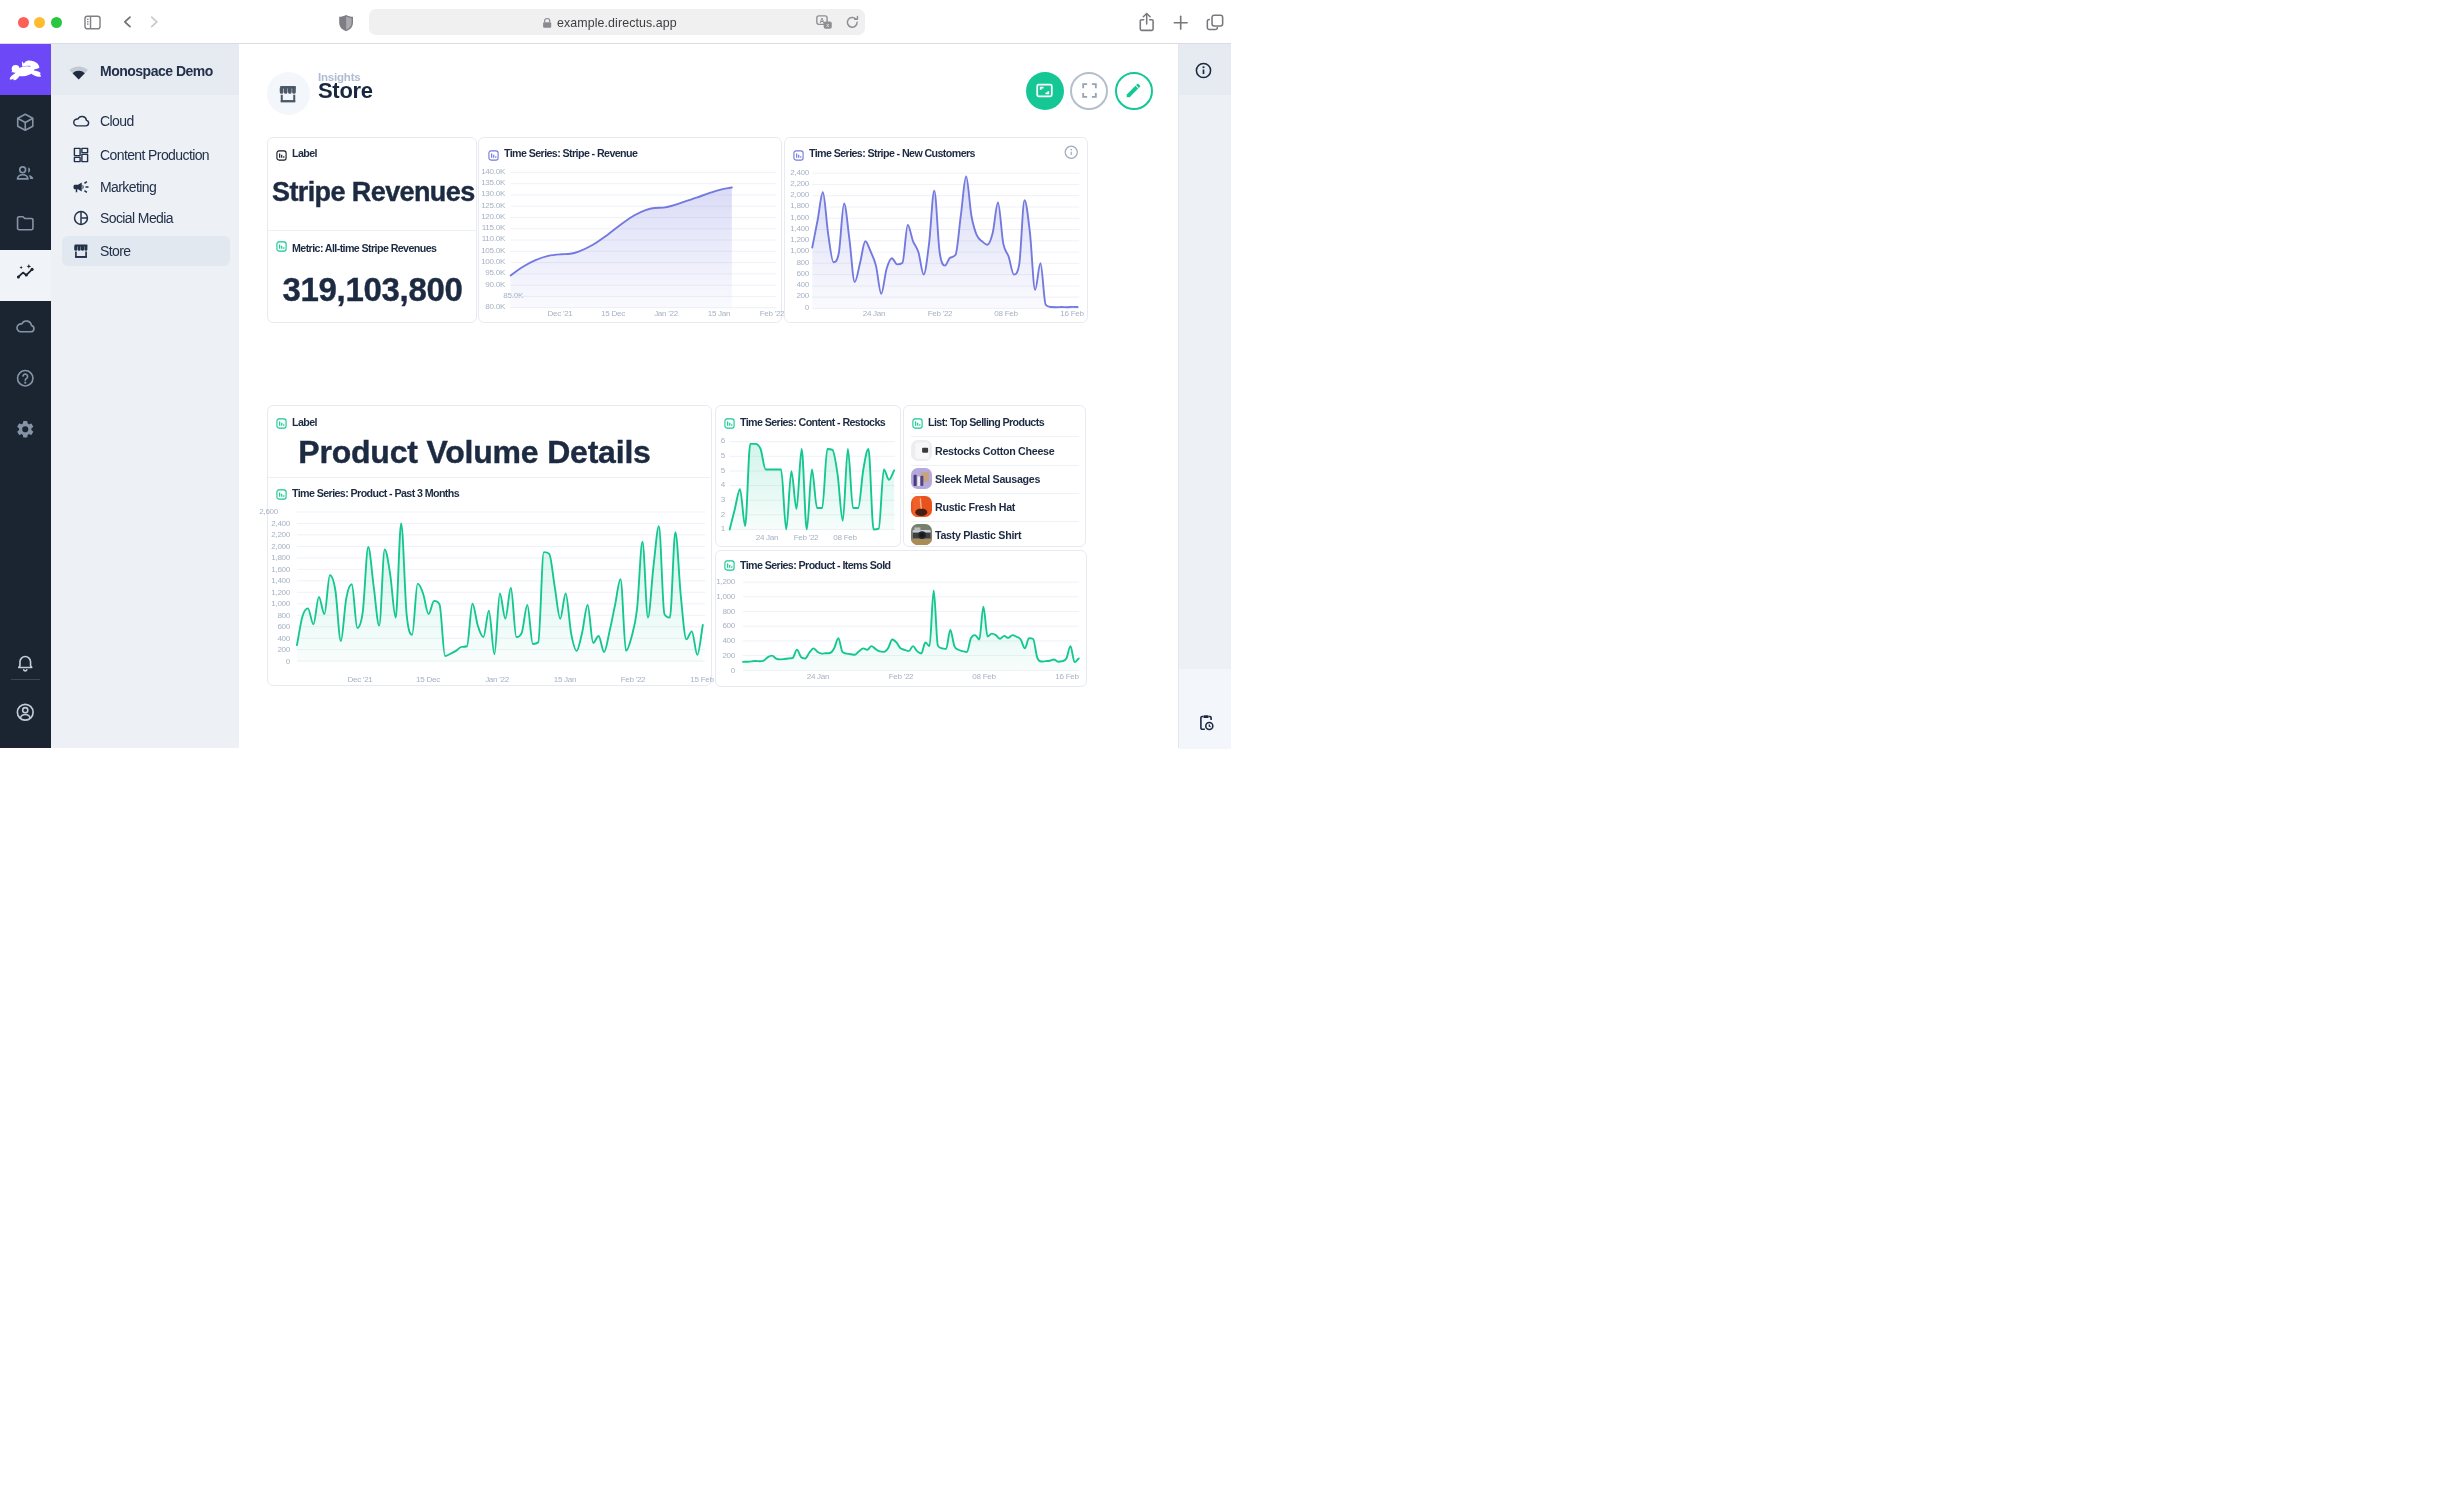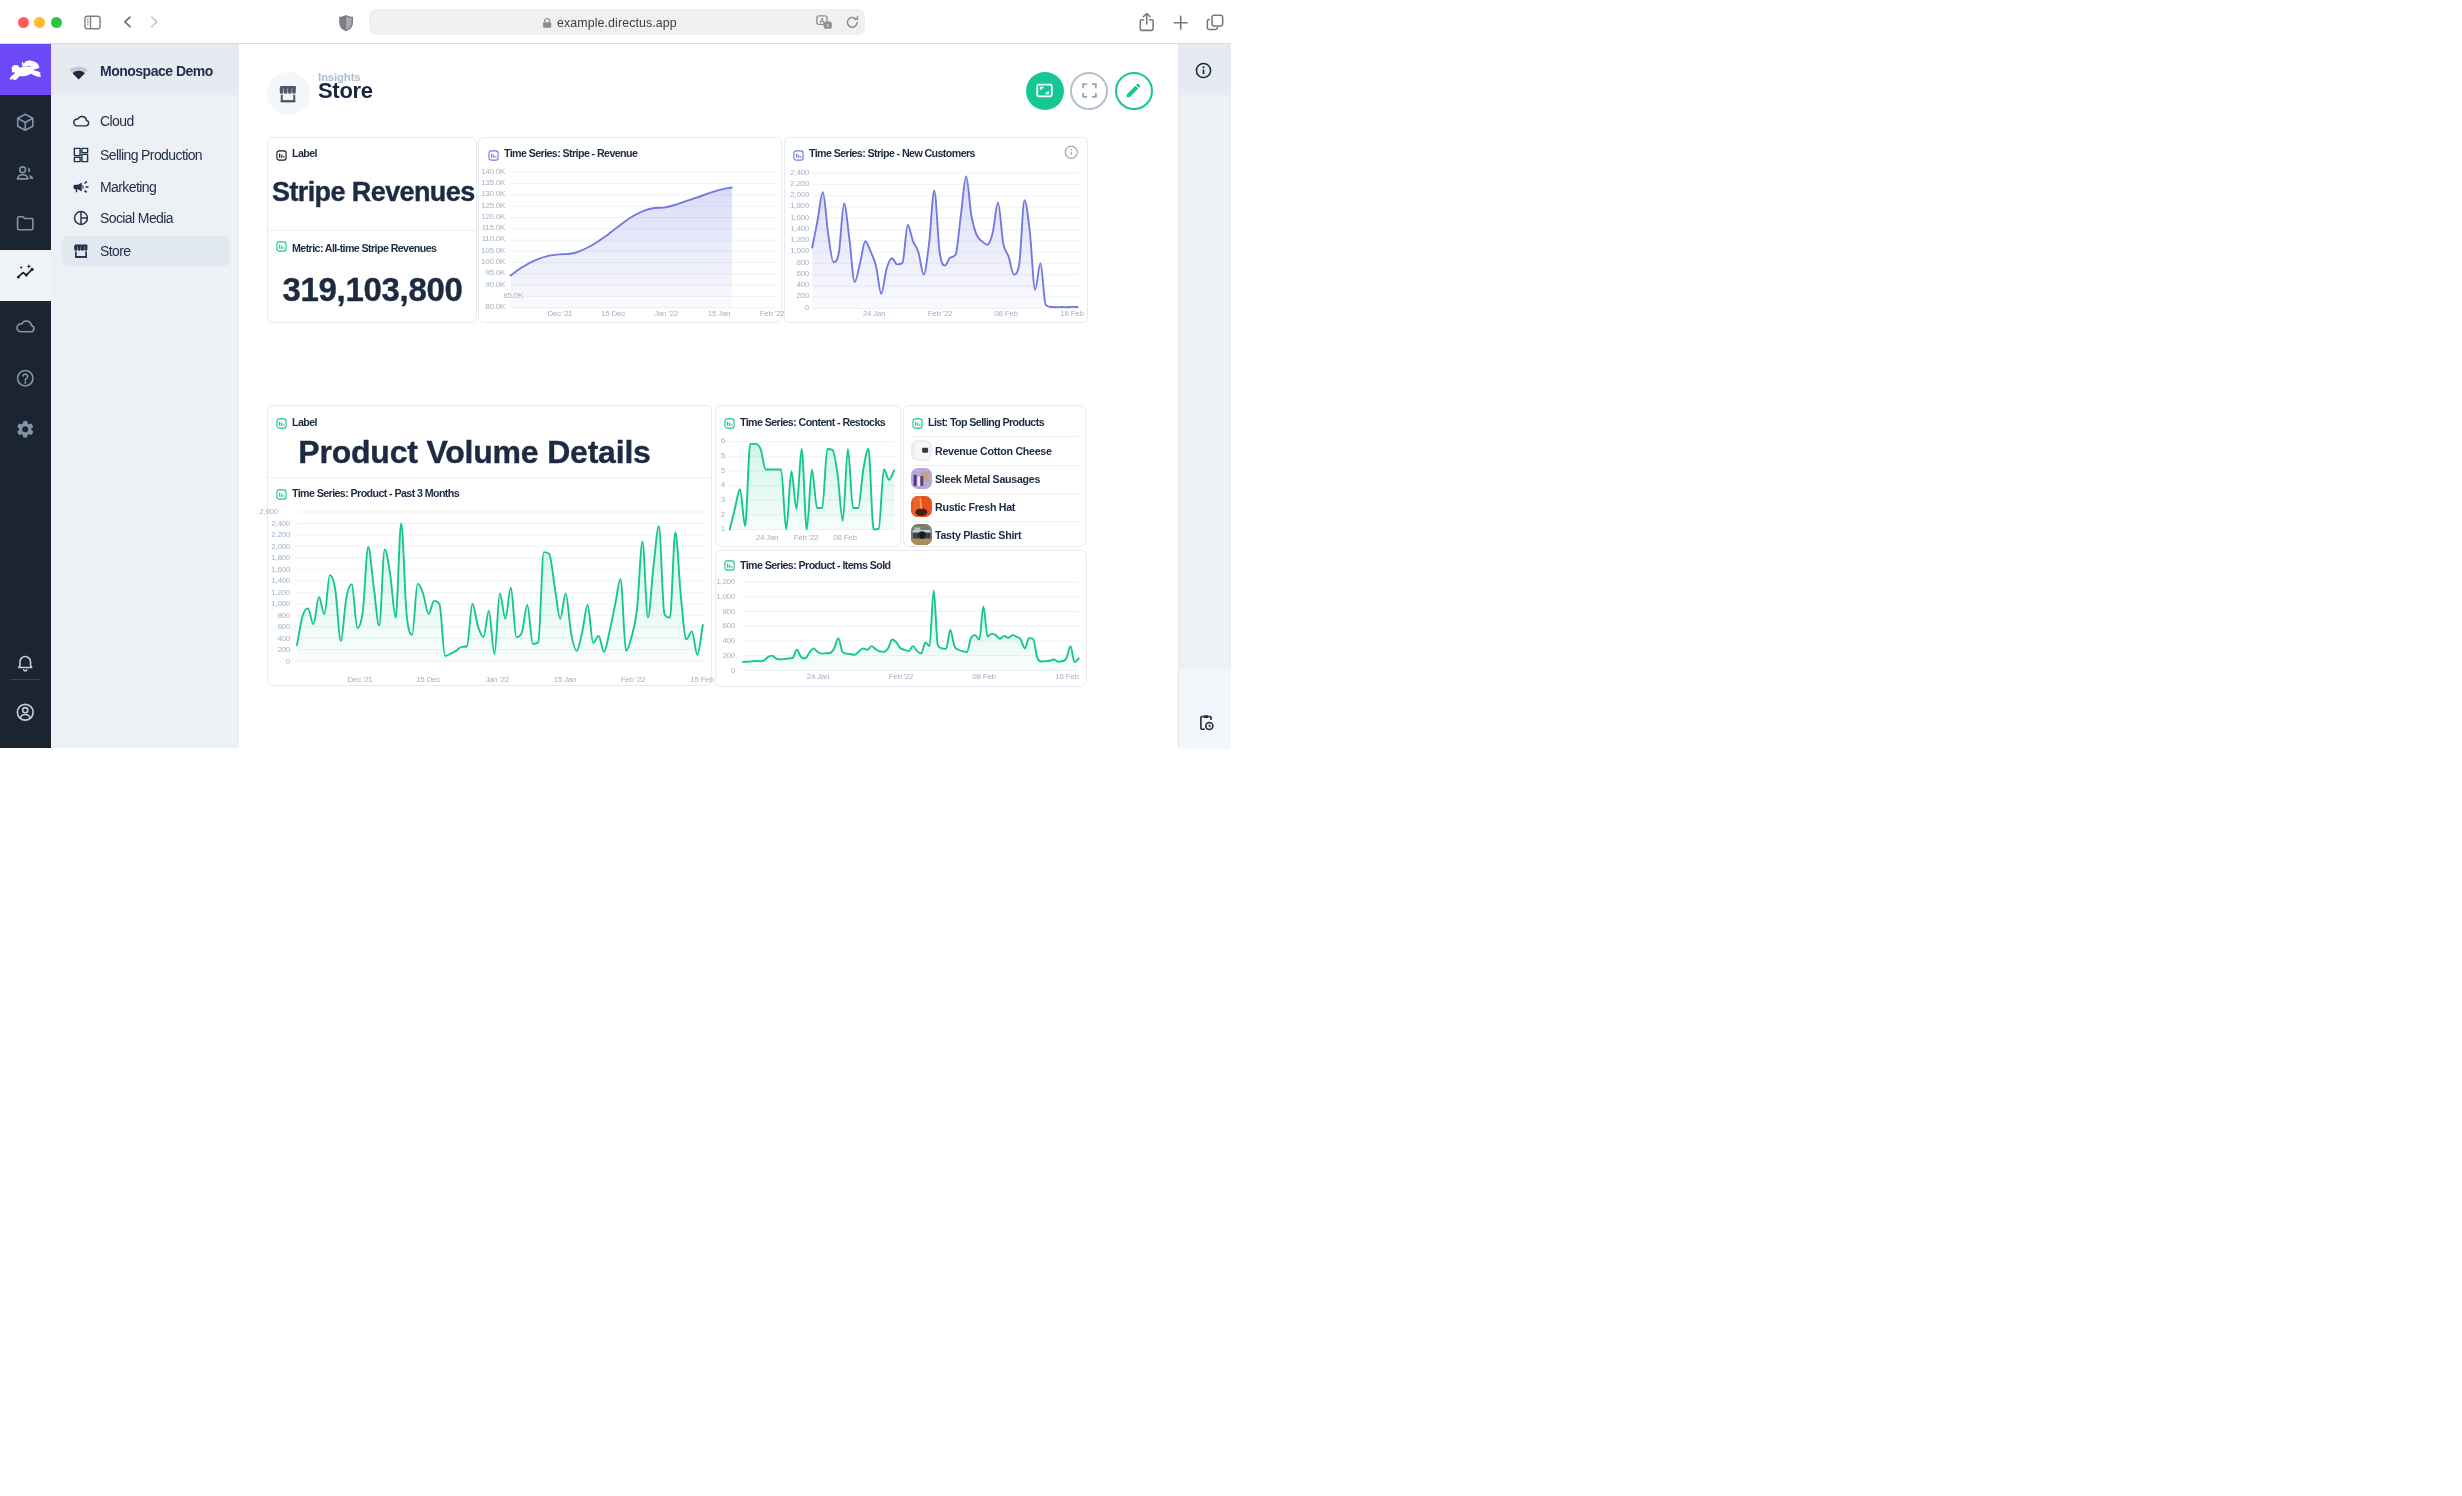--- a/index.html
+++ b/index.html
@@ -147,21 +147,21 @@
   </svg>
 <div class="navtxt" style="top:63px;font-weight:700;font-size:14px;letter-spacing:-0.5px">Monospace Demo</div>
 <div class="navactive"></div>
 <svg class="abs" style="left:72px;top:112px" width="18" height="18" viewBox="0 0 24 24" fill="none">
     <path d="M7,18.5 a4.6,4.6 0 1 1 0.9,-9.1 A6,6 0 0 1 19.3,11.2 a3.7,3.7 0 0 1 -0.9,7.3 Z" stroke="#22304a" stroke-width="1.9" stroke-linejoin="round"></path>
   </svg>
 <div class="navtxt" style="top:113px">Cloud</div>
 <svg class="abs" style="left:72px;top:146px" width="18" height="18" viewBox="0 0 24 24" fill="none">
     <path d="M3.2,3.2 h7.6 v9.6 H3.2 Z M13.2,3.2 h7.6 v5.6 h-7.6 Z M13.2,11.2 h7.6 v9.6 h-7.6 Z M3.2,15.2 h7.6 v5.6 H3.2 Z" stroke="#22304a" stroke-width="1.9" stroke-linejoin="round"></path>
   </svg>
-<div class="navtxt" style="top:147px">Selling Production</div>
+<div class="navtxt" style="top:147px">Content Production</div>
 <svg class="abs" style="left:72px;top:178px" width="18" height="18" viewBox="0 0 24 24" fill="none">
     <path d="M18,11 v2 h4 v-2 Z M16,17.6 l3.2,2.4 1.2,-1.6 -3.2,-2.4 Z M20.4,5.6 l-1.2,-1.6 -3.2,2.4 1.2,1.6 Z M4,9 c-1.1,0 -2,0.9 -2,2 v2 c0,1.1 0.9,2 2,2 h1 v4 h2 v-4 h1 l5,3 V6 L8,9 Z M15.5,12 c0,-1.33 -0.58,-2.53 -1.5,-3.35 v6.69 c0.92,-0.81 1.5,-2.02 1.5,-3.34 Z" fill="#22304a"></path>
   </svg>
 <div class="navtxt" style="top:179px">Marketing</div>
 <svg class="abs" style="left:72px;top:209px" width="18" height="18" viewBox="0 0 24 24" fill="none">
     <circle cx="12" cy="12" r="8.6" stroke="#22304a" stroke-width="2"></circle>
     <line x1="12" y1="3.6" x2="12" y2="20.4" stroke="#22304a" stroke-width="2"></line>
     <line x1="12.6" y1="12" x2="20.2" y2="12" stroke="#22304a" stroke-width="2"></line>
   </svg>
 <div class="navtxt" style="top:210px">Social Media</div>
@@ -442,21 +442,21 @@
     <line x1="12.5" y1="10.5" x2="12.5" y2="17" stroke="#13c78f" stroke-width="2.6"></line>
     <line x1="17" y1="13.5" x2="17" y2="17" stroke="#13c78f" stroke-width="2.6"></line>
   </svg>
 <div class="ptitle" style="left:928px;top:416px">List: Top Selling Products</div>
 <div class="listsep" style="top:436px"></div>
 <div class="thumb" style="top:440px"><svg width="21.4" height="21.4" viewBox="0 0 25 25">
       <rect width="25" height="25" fill="#ededef"></rect>
       <rect x="5" y="3" width="16" height="19" rx="2" fill="#f7f7f8"></rect>
       <rect x="13" y="9" width="7" height="6" rx="1.2" fill="#3a3a3e"></rect>
     </svg></div>
-<div class="listrow" style="top:445px">Revenue Cotton Cheese</div>
+<div class="listrow" style="top:445px">Restocks Cotton Cheese</div>
 <div class="thumb" style="top:468px"><svg width="21.4" height="21.4" viewBox="0 0 25 25">
       <rect width="25" height="25" fill="#b4a8dc"></rect>
       <rect x="12" y="5" width="9" height="11" fill="#c9a37e"></rect>
       <rect x="3" y="8" width="3.6" height="13" rx="1" fill="#4b3d7a"></rect>
       <rect x="7.5" y="10" width="3" height="11" rx=".8" fill="#efeef2"></rect>
       <rect x="11" y="9" width="3.4" height="12" rx="1" fill="#53447f"></rect>
     </svg></div>
 <div class="listrow" style="top:473px">Sleek Metal Sausages</div>
 <div class="thumb" style="top:496px"><svg width="21.4" height="21.4" viewBox="0 0 25 25">
       <rect width="25" height="25" fill="#e8521d"></rect>

